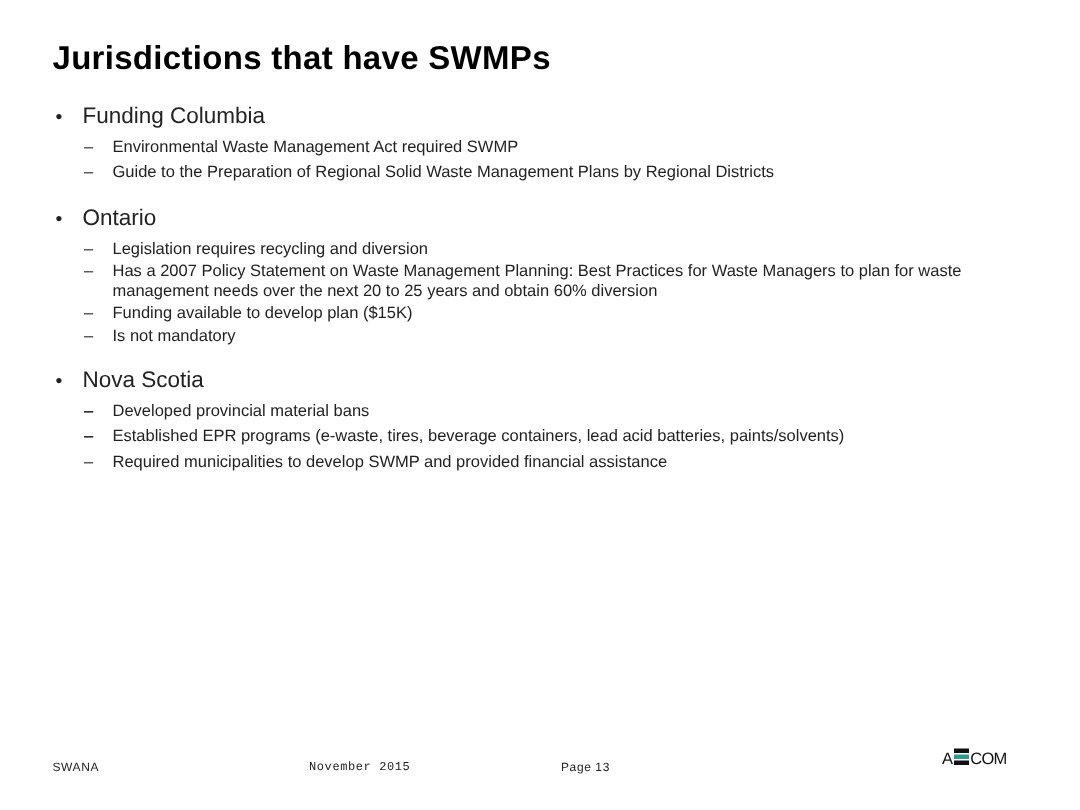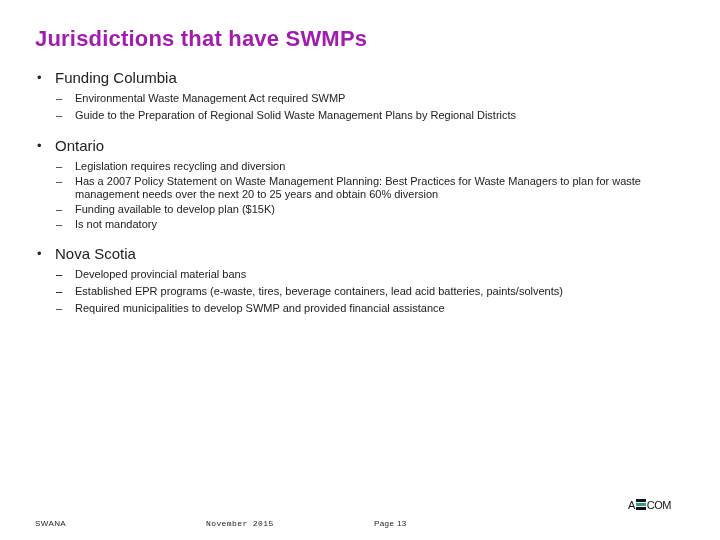--- a/index.html
+++ b/index.html
@@ -2,36 +2,36 @@
 <html><head>
   <meta charset="utf-8">
   <style>
     html, body { margin: 0; padding: 0; }
     body {
       width: 720px; height: 540px; background: #ffffff; position: relative;
       overflow: hidden; font-family: "Liberation Sans", sans-serif; color: #222;
     }
     .title {
       position: absolute; left: 35px; top: 26px;
-      font-size: 22px; font-weight: bold; color: #a21caf; letter-spacing: 0.2px;
+      font-size: 22px; font-weight: bold; color: #000000; letter-spacing: 0.2px;
     }
     .content { position: absolute; left: 0; top: 66px; width: 720px; }
     .section { margin-bottom: 0; }
     .l1 {
       position: relative; padding-left: 55px; font-size: 15px; color: #222;
       line-height: 20px;
     }
     .l1 .bullet { position: absolute; left: 37px; top: 0; font-size: 13px; }
     .l2-list { margin: 3px 0 0 0; padding: 0; list-style: none; }
     .l2 {
       position: relative; padding-left: 75px; padding-right: 30px;
       font-size: 11px; line-height: 13px; margin-bottom: 4px; color: #222;
     }
     .l2 .dash { position: absolute; left: 56px; top: 0; }
-    .footer { position: absolute; top: 519px; font-size: 8px; color: #222; letter-spacing: 0.4px; }
+    .footer { position: absolute; top: 507px; font-size: 8px; color: #222; letter-spacing: 0.4px; }
     .logo {
       position: absolute; left: 628px; top: 499px; font-size: 11px; font-weight: normal;
       color: #111; letter-spacing: -0.5px; font-family: "Liberation Sans", sans-serif;
     }
     .logo .e { display: inline-block; position: relative; width: 10px; height: 11px; vertical-align: -1px; margin: 0 1px; }
     .logo .e span { position: absolute; left: 0; width: 10px; height: 3px; }
   </style>
 </head>
 <body>
 

